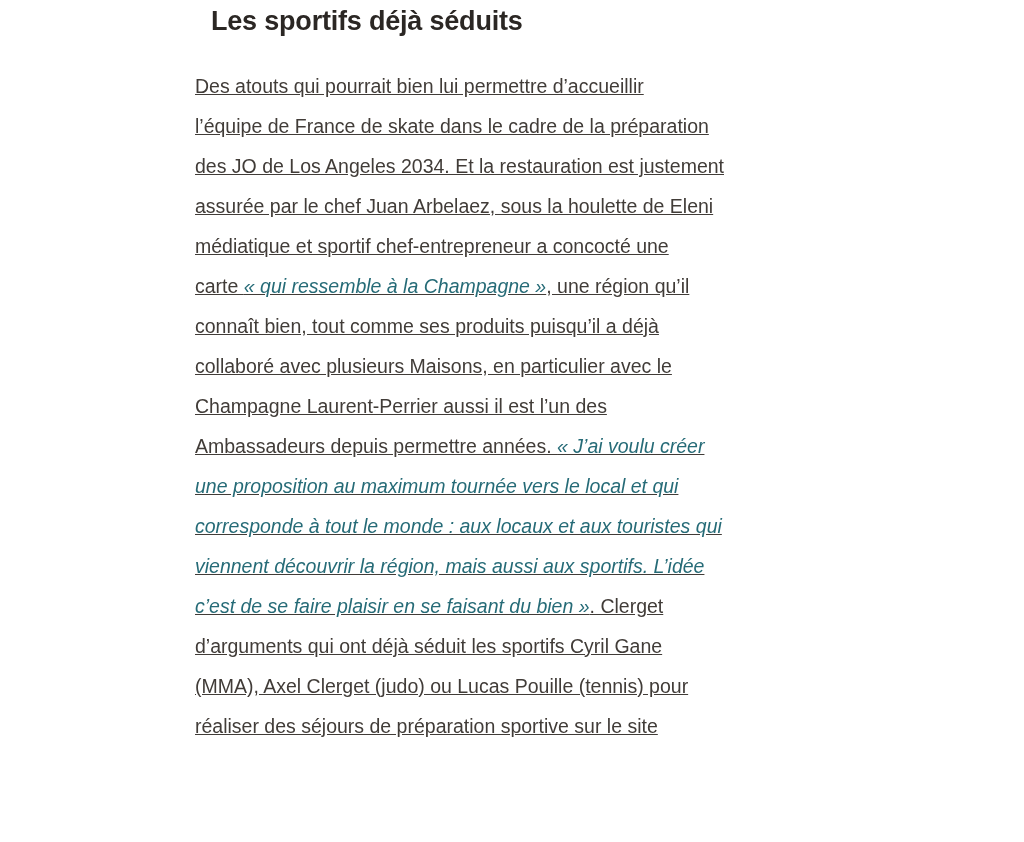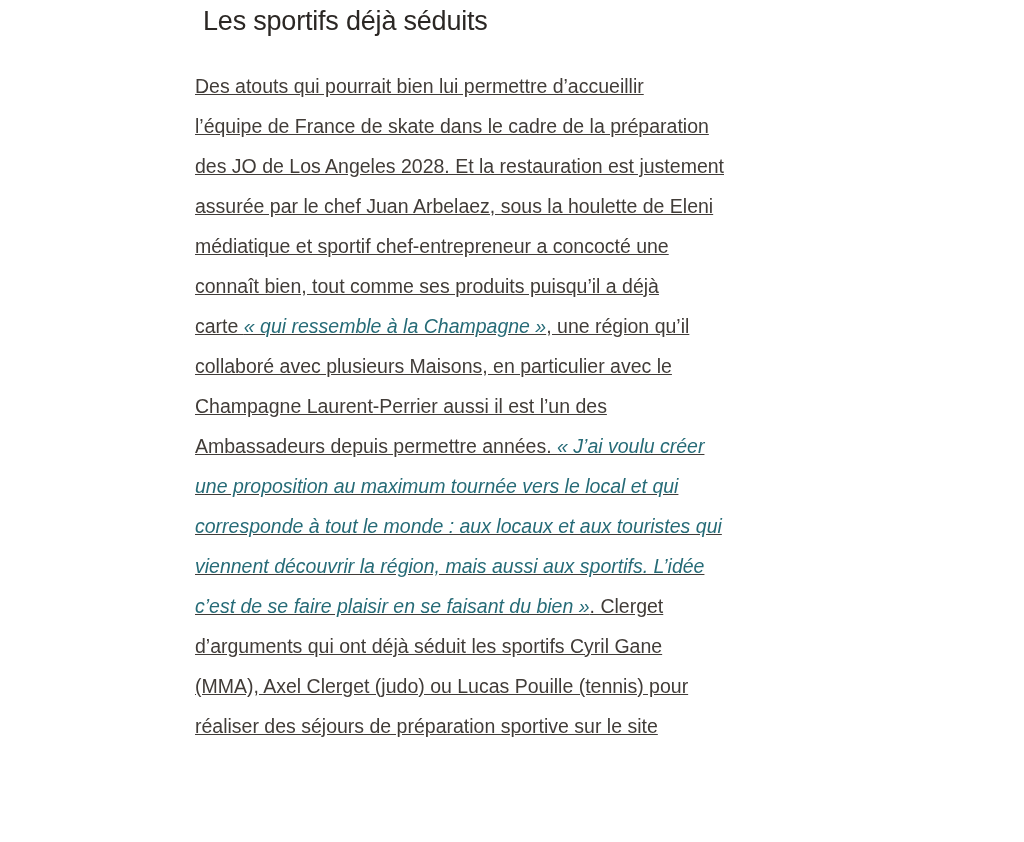--- a/index.html
+++ b/index.html
@@ -14,24 +14,24 @@
     font-family: "Liberation Sans", sans-serif;
     -webkit-font-smoothing: antialiased;
   }
   .article {
     position: absolute;
     left: 195px;
     top: 2px;
     width: 660px;
   }
   .section-heading {
-    margin: 0 0 26px 8px;
+    margin: 0 0 26px 16px;
     font-size: 27px;
     line-height: 38px;
-    font-weight: 400;
+    font-weight: 700;
     letter-spacing: -0.2px;
     color: var(--heading-color, #2b2724);
   }
   .para {
     font-size: 19.5px;
     color: var(--text-color, #413c38);
   }
   .line {
     height: 40px;
     line-height: 40px;
@@ -44,25 +44,25 @@
   }
 </style>
 </head>
 <body style="background: rgb(255, 255, 255);">
 
 <div class="article">
   <h1 class="section-heading">Les sportifs déjà séduits</h1>
   <div class="para">
       <div class="line"><span class="">Des atouts qui pourrait bien lui permettre d’accueillir</span></div>
       <div class="line"><span class="">l’équipe de France de skate dans le cadre de la préparation</span></div>
-      <div class="line"><span class="">des JO de Los Angeles 2028. Et la restauration est justement</span></div>
+      <div class="line"><span class="">des JO de Los Angeles 2034. Et la restauration est justement</span></div>
       <div class="line"><span class="">assurée par le chef Juan Arbelaez, sous la houlette de Eleni</span></div>
       <div class="line"><span class="">médiatique et sportif chef-entrepreneur a concocté une</span></div>
+      <div class="line"><span class="">carte </span><span class="quote">« qui ressemble à la Champagne »</span><span class="">, une région qu’il</span></div>
       <div class="line"><span class="">connaît bien, tout comme ses produits puisqu’il a déjà</span></div>
-      <div class="line"><span class="">carte </span><span class="quote">« qui ressemble à la Champagne »</span><span class="">, une région qu’il</span></div>
       <div class="line"><span class="">collaboré avec plusieurs Maisons, en particulier avec le</span></div>
       <div class="line"><span class="">Champagne Laurent-Perrier aussi il est l’un des</span></div>
       <div class="line"><span class="">Ambassadeurs depuis permettre années. </span><span class="quote">« J’ai voulu créer</span></div>
       <div class="line"><span class="quote">une proposition au maximum tournée vers le local et qui</span></div>
       <div class="line"><span class="quote">corresponde à tout le monde : aux locaux et aux touristes qui</span></div>
       <div class="line"><span class="quote">viennent découvrir la région, mais aussi aux sportifs. L’idée</span></div>
       <div class="line"><span class="quote">c’est de se faire plaisir en se faisant du bien »</span><span class="">. Clerget</span></div>
       <div class="line"><span class="">d’arguments qui ont déjà séduit les sportifs Cyril Gane</span></div>
       <div class="line"><span class="">(MMA), Axel Clerget (judo) ou Lucas Pouille (tennis) pour</span></div>
       <div class="line"><span class="">réaliser des séjours de préparation sportive sur le site</span></div>

